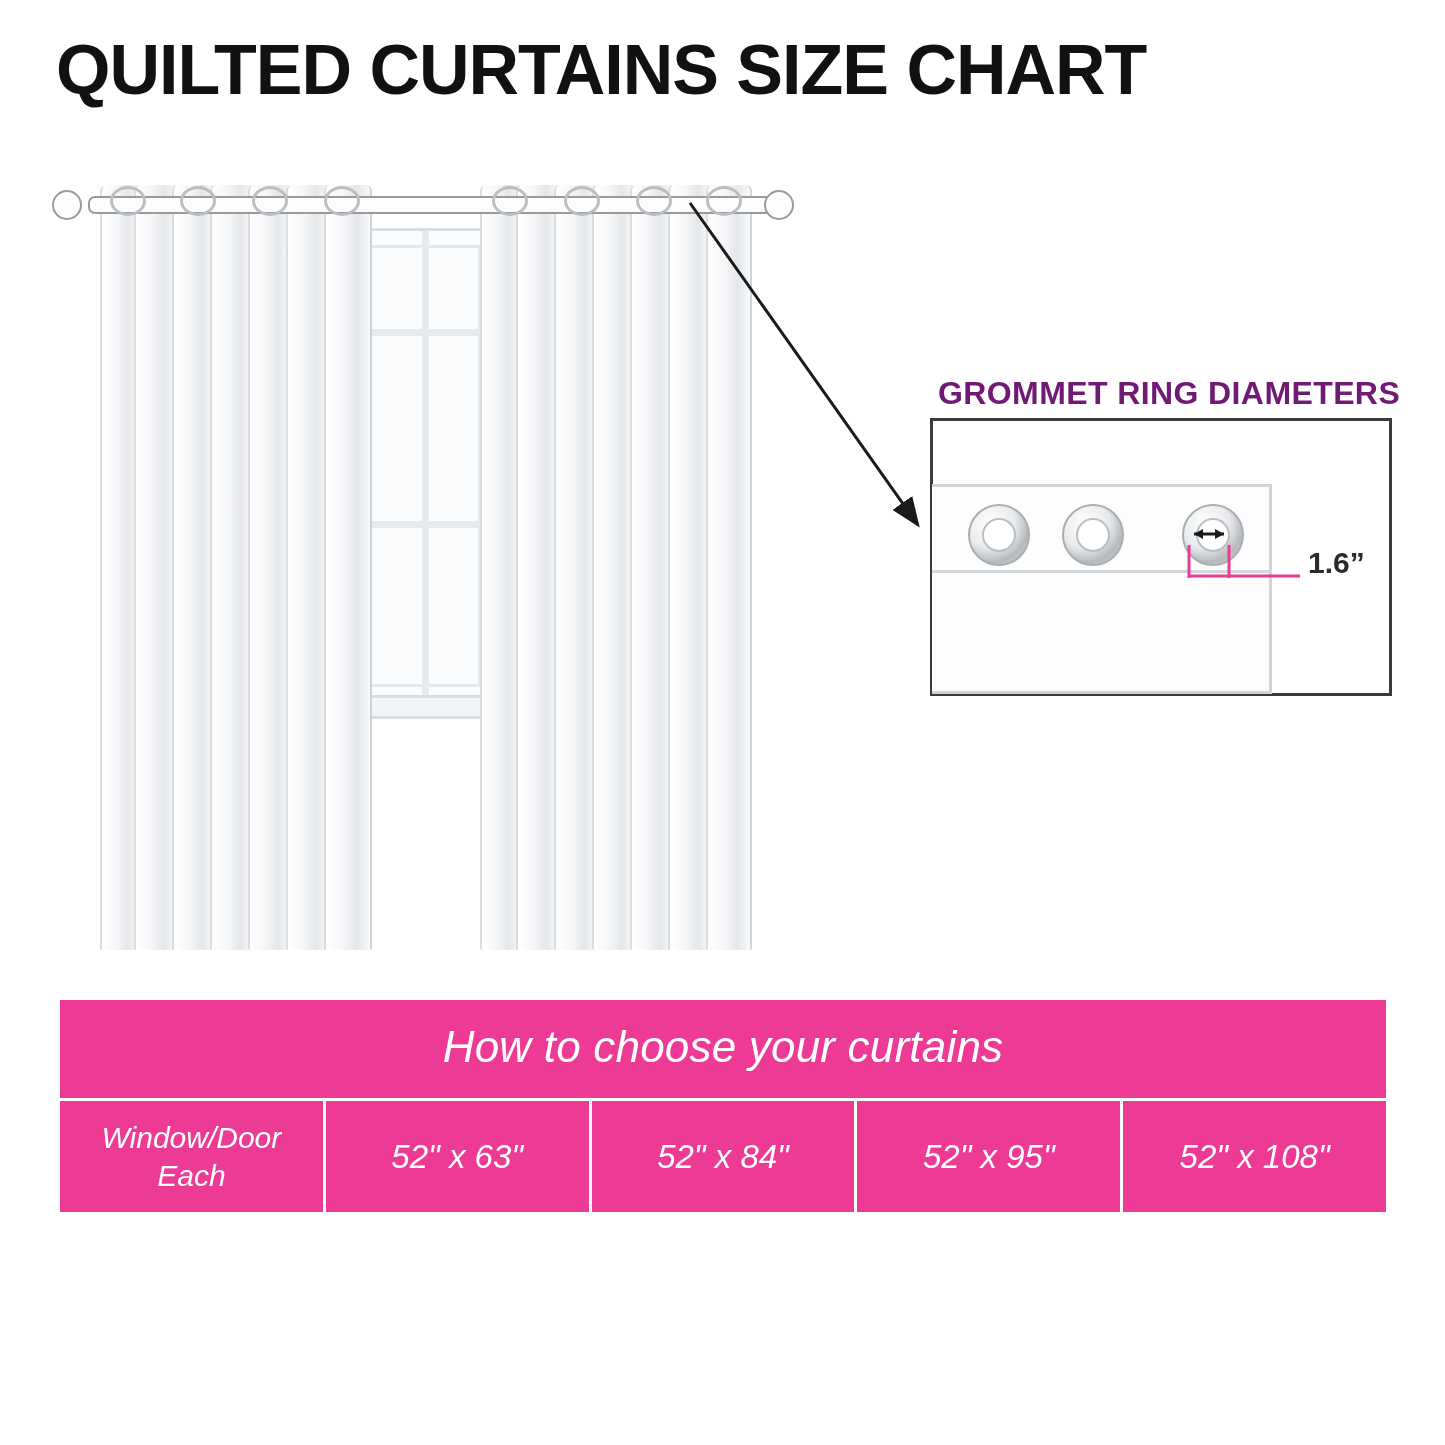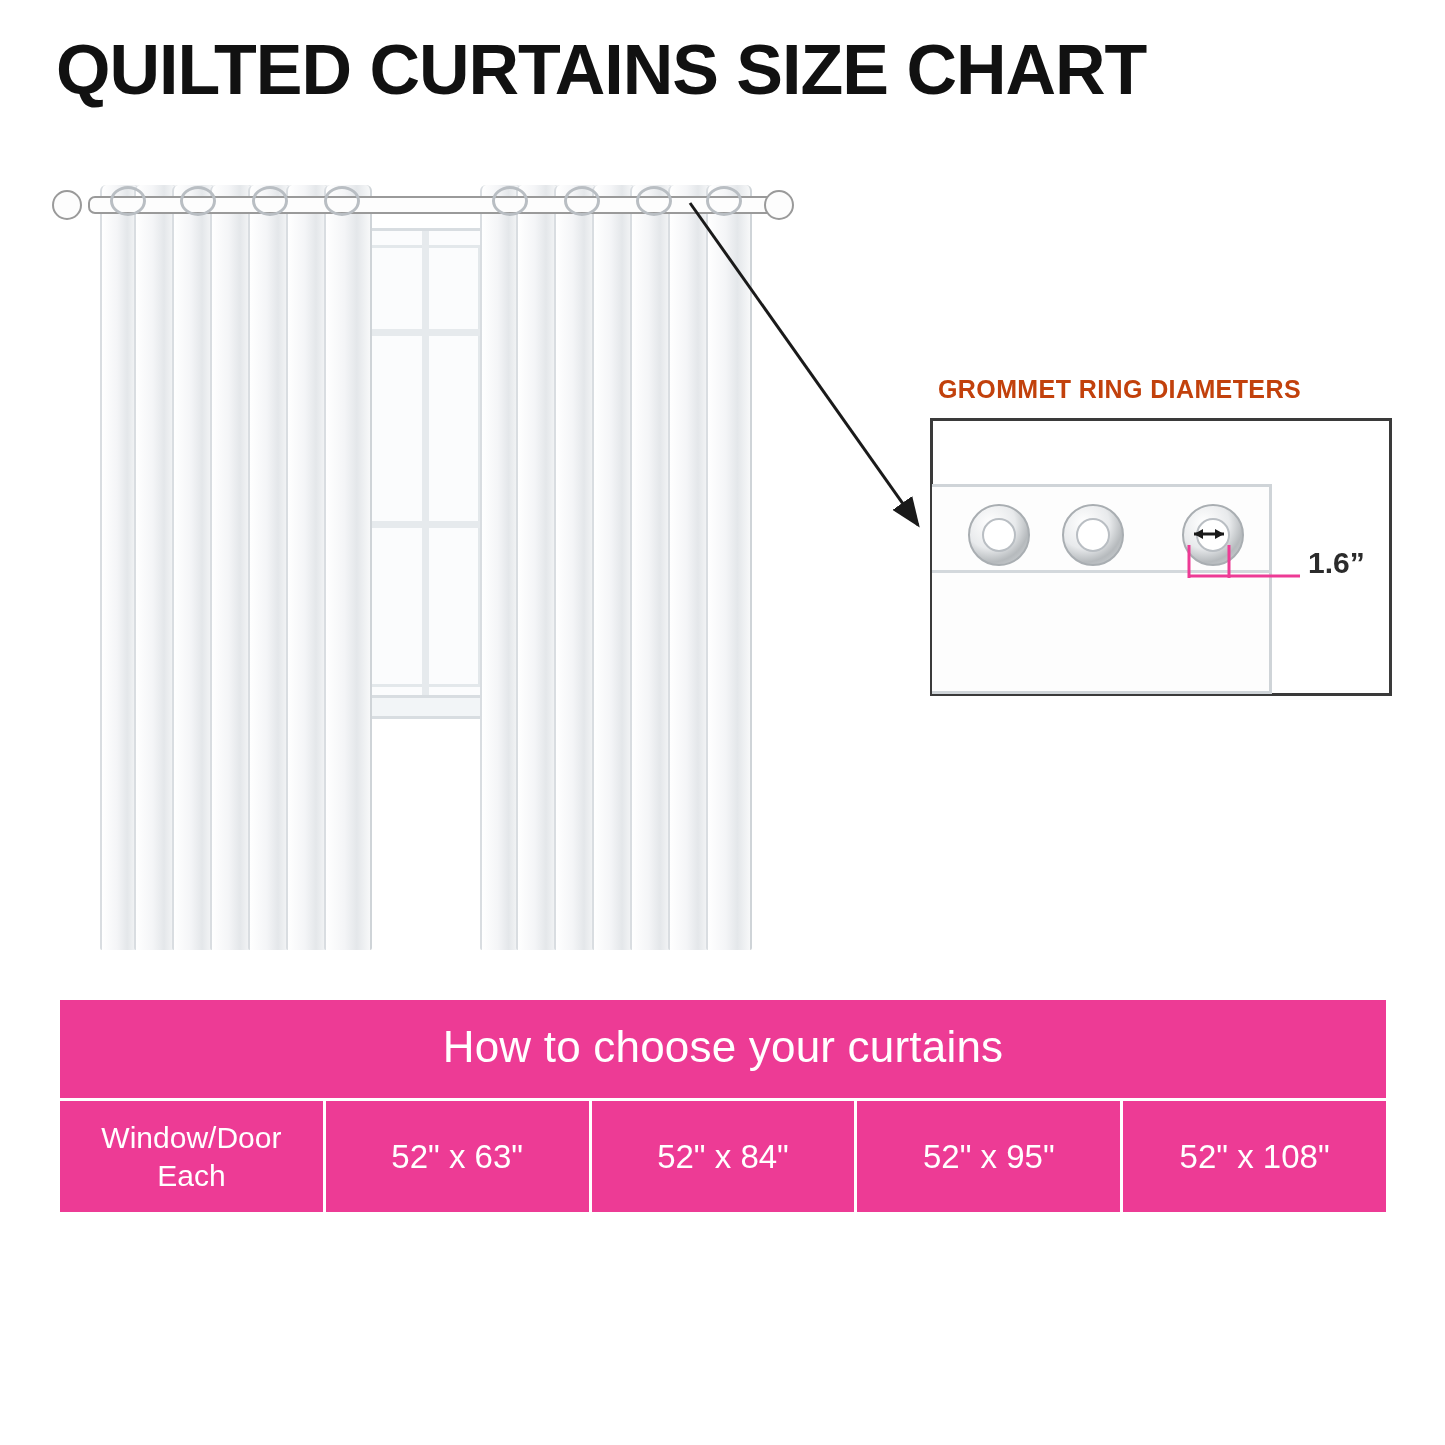--- a/index.html
+++ b/index.html
@@ -143,23 +143,23 @@
     width: 1445px;
     height: 1445px;
     pointer-events: none;
   }
 
   
   .detail-title {
     position: absolute;
     left: 938px;
     top: 375px;
-    font-size: 25px;
+    font-size: 32px;
     font-weight: bold;
-    color: #c2410c;
+    color: #701a75;
     letter-spacing: 0.4px;
     white-space: nowrap;
     text-align: right;
   }
   .detail-box {
     position: absolute;
     left: 930px;
     top: 418px;
     width: 462px;
     height: 278px;
@@ -236,20 +236,21 @@
     width: 100%;
     table-layout: fixed;
   }
   table.size-table td, table.size-table th {
     border: 3px solid #ffffff;
     background: #ed3b95;
     color: #ffffff;
     text-align: center;
     vertical-align: middle;
     font-weight: normal;
+    font-style: italic;
   }
   .table-header {
     font-size: 44px;
     padding: 22px 0 26px;
     letter-spacing: 0.2px;
   }
   .row-label {
     font-size: 30px;
     line-height: 1.25;
     padding: 18px 8px;

